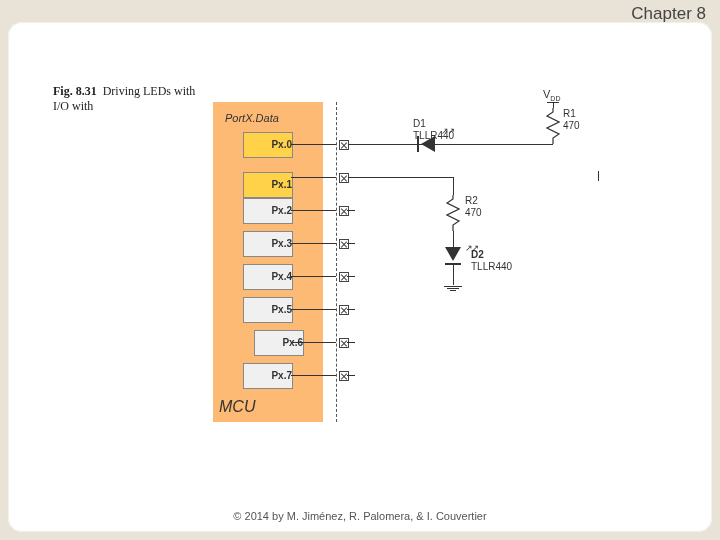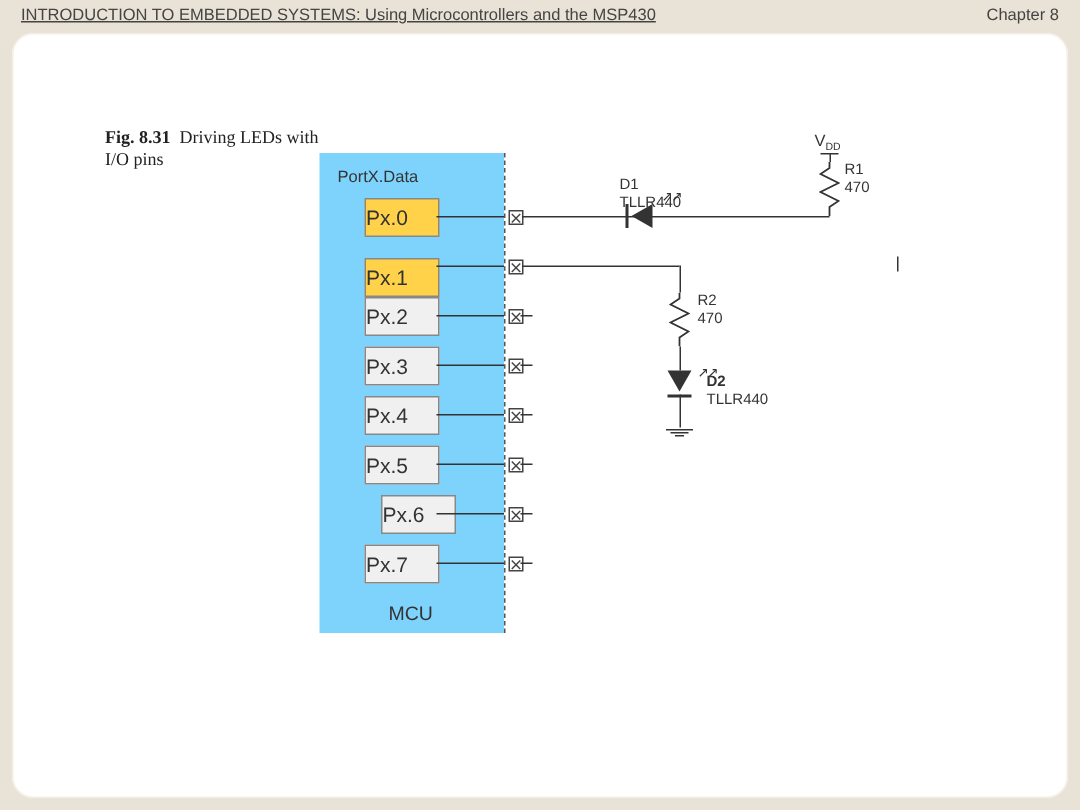--- a/index.html
+++ b/index.html
@@ -22,21 +22,21 @@
     top: 4px;
     left: 14px;
     font-size: 11px;
     color: #444;
     text-decoration: underline;
   }
   .header-right {
     position: absolute;
     top: 4px;
     right: 14px;
-    font-size: 11px;
+    font-size: 17px;
     color: #444;
   }
   .card {
     position: absolute;
     top: 22px;
     left: 8px;
     right: 8px;
     bottom: 8px;
     background: #fff;
     border-radius: 14px;
@@ -52,72 +52,72 @@
     color: #555;
   }
   .fig-caption {
     position: absolute;
     top: 62px;
     left: 45px;
     font-family: "Times New Roman", serif;
     font-size: 12px;
     line-height: 1.25;
     color: #222;
-    margin-left: 17px;
   }
   .fig-caption .bold { font-weight: bold; }
 
   
   .dia {
     position: absolute;
     top: 80px;
     left: 205px;
     width: 430px;
     height: 340px;
     font-family: Arial, sans-serif;
     font-size: 10px;
     color: #333;
   }
   .mcu {
     position: absolute;
     top: 0;
     left: 0;
-    width: 123px;
+    width: 110px;
     height: 320px;
-    background: #7dd3fc;
+    background: #fdba74;
+    font-style: italic;
   }
   .mcu-label {
     position: absolute;
     bottom: 6px;
     left: 6px;
-    font-size: 13px;
-    margin-left: 40px;
+    font-size: 16px;
   }
   .port-label {
     position: absolute;
     top: 10px;
     left: 12px;
     font-size: 11px;
   }
   .dash-v {
     position: absolute;
     top: 0;
     height: 320px;
     border-left: 1px dashed #555;
   }
   .pin {
     position: absolute;
     left: 30px;
     width: 48px;
     height: 24px;
     border: 1px solid #888;
     background: #f0f0f0;
-    font-size: 14px;
+    font-size: 10px;
     line-height: 24px;
-    text-align: left;
+    text-align: right;
+    font-weight: bold;
   }
   .pin.on { background: #ffd24a; }
   .hline {
     position: absolute;
     height: 0;
     border-top: 1px solid #333;
   }
   .vline {
     position: absolute;
     width: 0;
@@ -186,29 +186,28 @@
     position: absolute;
     width: 20px;
   }
   .gnd div { margin: 1px auto 0; height: 0; border-top: 1.5px solid #333; }
   .g1 { width: 18px; } .g2 { width: 12px; } .g3 { width: 6px; }
 </style>
 </head>
 <body>
 
 <div class="slide">
-  <div class="header-left">INTRODUCTION TO EMBEDDED SYSTEMS: Using Microcontrollers and the MSP430</div>
   <div class="header-right">Chapter 8</div>
 
   <div class="card">
 
     <div class="fig-caption">
       <span class="bold">Fig. 8.31</span>
       &nbsp;<span>Driving LEDs with</span><br>
-      <span>I/O pins</span>
+      <span>I/O with</span>
     </div>
 
     <div class="dia">
 
       <div class="mcu">
         <div class="port-label">PortX.Data</div>
         <div class="mcu-label">MCU</div>
       </div>
       <div class="dash-v" style="left:123px;"></div>
 
@@ -291,14 +290,15 @@
       <div class="txt" style="left: 258px; top: 159px;">TLLR440</div>
       <div class="vline" style="left: 240px; top: 161px; height: 22px;"></div>
       <div class="gnd" style="left: 230px; top: 183px;">
         <div class="g1"></div>
           <div class="g2"></div>
           <div class="g3"></div>
       </div>
 
     </div>
 
+    <div class="footer">© 2014 by M. Jiménez, R. Palomera, &amp; I. Couvertier</div>
   </div>
 </div>
 
 </body></html>

